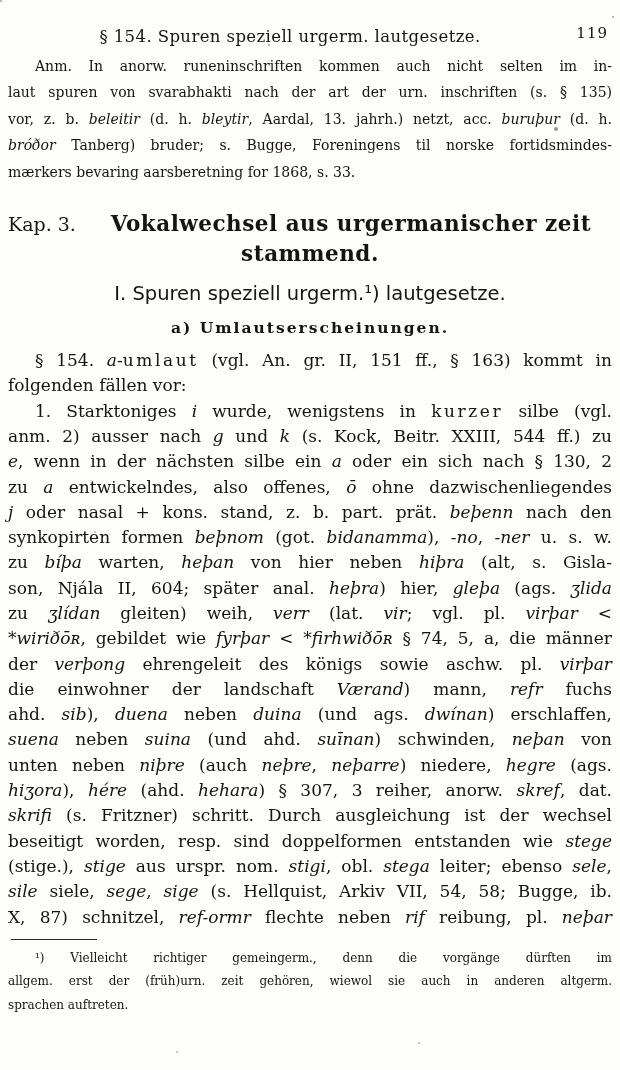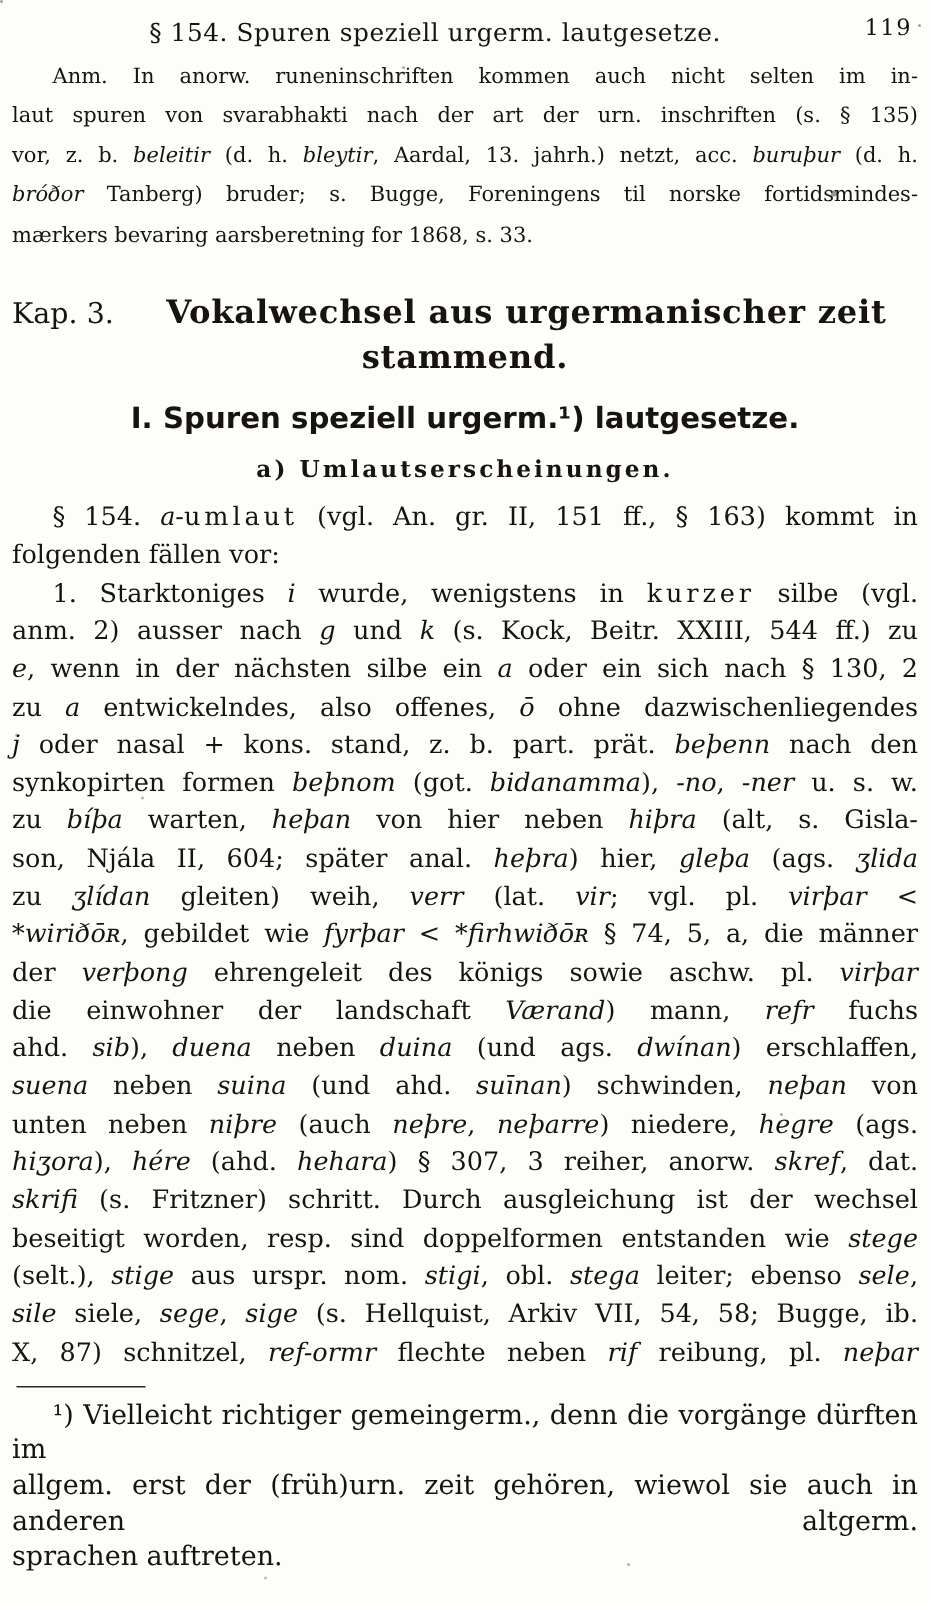--- a/index.html
+++ b/index.html
@@ -5,21 +5,21 @@
   html,body{margin:0;padding:0;}
   body{
     width:620px;height:1070px;
     background:#fdfdfb;
     color:#17140f;
     font-family:"DejaVu Serif","Liberation Serif",serif;
     -webkit-font-smoothing:antialiased;
     overflow:hidden;
     position:relative;
   }
-  .page{padding:12px 8px 0 8px;position:relative;}
+  .page{padding:27px 8px 0 8px;position:relative;}
 
   
   .pg-header{position:relative;height:26px;}
   .running-title{
     text-align:center;font-size:16.5px;letter-spacing:.4px;
     padding-right:40px;
   }
   .page-number{
     position:absolute;right:4px;top:-3px;font-size:15px;letter-spacing:1px;
   }
@@ -31,39 +31,39 @@
   .kap{margin-top:26px;}
   .kap-line1{display:flex;align-items:baseline;justify-content:center;}
   .kap-label{font-size:19px;white-space:nowrap;}
   .kap-title{font-weight:bold;font-size:21.5px;letter-spacing:.5px;white-space:nowrap;margin:0 auto;padding-left:14px;}
   .kap-line2{text-align:center;font-weight:bold;font-size:21.5px;letter-spacing:.5px;margin-top:5px;}
 
   
   .sec-heading{
     margin-top:16px;text-align:center;
     font-family:"DejaVu Sans","Liberation Sans",sans-serif;
-    font-weight:bold;font-size:19.5px;letter-spacing:0px;
+    font-weight:normal;font-size:19.5px;letter-spacing:0px;
   }
   
   .sub-heading{
     margin-top:13px;text-align:center;
     font-weight:bold;font-size:15.5px;letter-spacing:2px;
   }
 
   
   .body-text{margin-top:11px;font-size:17px;line-height:25.3px;}
   .line{text-align:justify;text-align-last:justify;}
   .line.nj{text-align-last:left;}
   .line.ind{text-indent:27px;}
   .it{font-style:italic;}
   .sp{letter-spacing:2.6px;}
 
   
   .fn-rule{width:86px;height:0;border-top:1.6px solid #2a261f;margin:9px 0 7px 3px;}
-  .footnote{font-size:18px;line-height:23.6px;}
+  .footnote{font-size:12px;line-height:23.6px;}
 
   
   .specks{position:absolute;left:0;top:0;width:2px;height:2px;background:#555;border-radius:50%;
     box-shadow:268px 44px 0 #666, 555px 128px 0 1px #444, 94px 531px 0 #777,
                520px 742px 0 #666, 176px 1051px 0 #888, 418px 1042px 0 #777,
                612px 16px 0 #555, 10px 489px 0 #888;
     opacity:.55;}
 </style>
 </head>
 <body>
@@ -111,21 +111,21 @@
       <div class="line"><span>zu </span><span class="it">ʒlídan</span><span> gleiten) weih, </span><span class="it">verr</span><span> (lat. </span><span class="it">vir</span><span>; vgl. pl. </span><span class="it">virþar</span><span> &lt;</span></div>
       <div class="line"><span>*</span><span class="it">wiriðōʀ</span><span>, gebildet wie </span><span class="it">fyrþar</span><span> &lt; *</span><span class="it">firhwiðōʀ</span><span> § 74, 5, a, die männer</span></div>
       <div class="line"><span>der </span><span class="it">verþong</span><span> ehrengeleit des königs sowie aschw. pl. </span><span class="it">virþar</span></div>
       <div class="line"><span>die einwohner der landschaft </span><span class="it">Værand</span><span>) mann, </span><span class="it">refr</span><span> fuchs</span></div>
       <div class="line"><span>ahd. </span><span class="it">sib</span><span>), </span><span class="it">duena</span><span> neben </span><span class="it">duina</span><span> (und ags. </span><span class="it">dwínan</span><span>) erschlaffen,</span></div>
       <div class="line"><span class="it">suena</span><span> neben </span><span class="it">suina</span><span> (und ahd. </span><span class="it">suīnan</span><span>) schwinden, </span><span class="it">neþan</span><span> von</span></div>
       <div class="line"><span>unten neben </span><span class="it">niþre</span><span> (auch </span><span class="it">neþre</span><span>, </span><span class="it">neþarre</span><span>) niedere, </span><span class="it">hegre</span><span> (ags.</span></div>
       <div class="line"><span class="it">hiʒora</span><span>), </span><span class="it">hére</span><span> (ahd. </span><span class="it">hehara</span><span>) § 307, 3 reiher, anorw. </span><span class="it">skref</span><span>, dat.</span></div>
       <div class="line"><span class="it">skrifi</span><span> (s. Fritzner) schritt.  Durch ausgleichung ist der wechsel</span></div>
       <div class="line"><span>beseitigt worden, resp. sind doppelformen entstanden wie </span><span class="it">stege</span></div>
-      <div class="line"><span>(selt.), </span><span class="it">stige</span><span> aus urspr. nom. </span><span class="it">stigi</span><span>, obl. </span><span class="it">stega</span><span> leiter; ebenso </span><span class="it">sele</span><span>,</span></div>
+      <div class="line"><span>(stige.), </span><span class="it">stige</span><span> aus urspr. nom. </span><span class="it">stigi</span><span>, obl. </span><span class="it">stega</span><span> leiter; ebenso </span><span class="it">sele</span><span>,</span></div>
       <div class="line"><span class="it">sile</span><span> siele, </span><span class="it">sege</span><span>, </span><span class="it">sige</span><span> (s. Hellquist, Arkiv VII, 54, 58; Bugge, ib.</span></div>
       <div class="line"><span>X, 87) schnitzel, </span><span class="it">ref-ormr</span><span> flechte neben </span><span class="it">rif</span><span> reibung, pl. </span><span class="it">neþar</span></div>
     </div>
 
   <div class="fn-rule"></div>
 
   <div class="footnote">
       <div class="line ind"><span>¹) Vielleicht richtiger gemeingerm., denn die vorgänge dürften im</span></div>
       <div class="line"><span>allgem. erst der (früh)urn. zeit gehören, wiewol sie auch in anderen altgerm.</span></div>
       <div class="line nj"><span>sprachen auftreten.</span></div>

